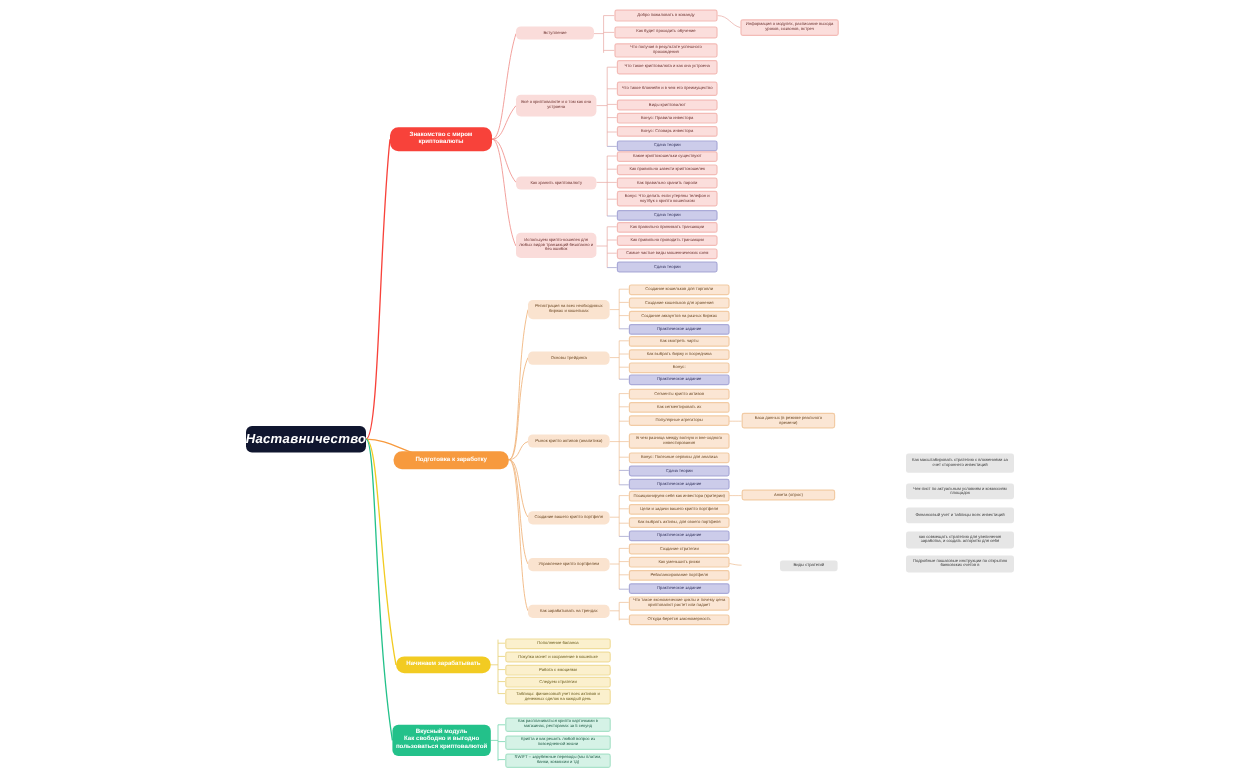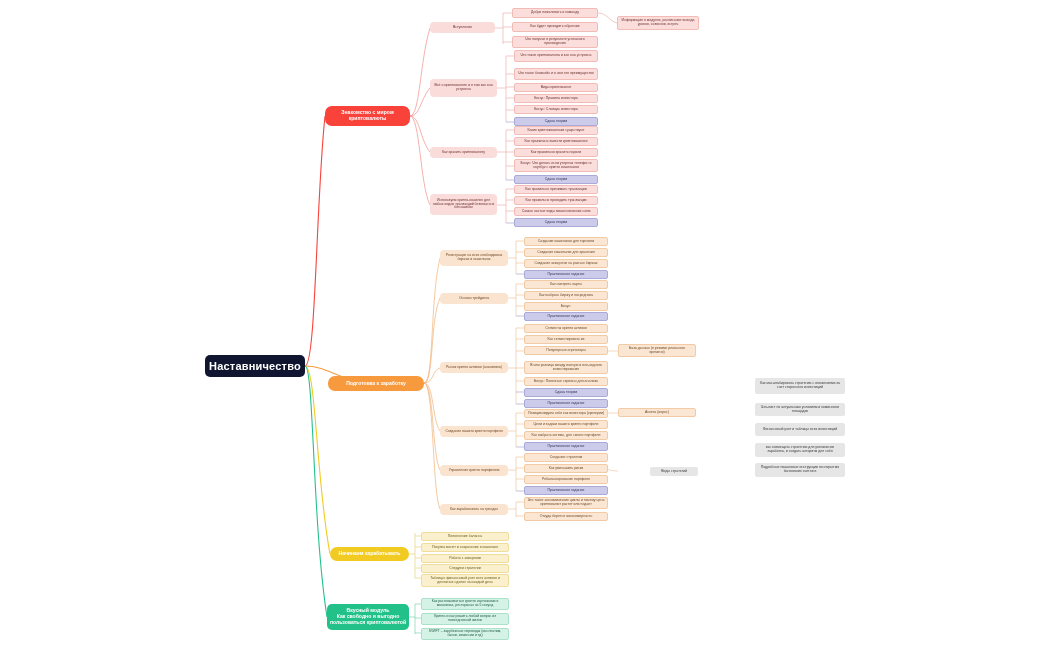--- a/index.html
+++ b/index.html
@@ -33,20 +33,21 @@
     white-space: pre-line;
   }
   
   .n-root {
     background: #10162f;
     color: #ffffff;
     font-weight: bold;
     font-size: 11px;
     border-radius: 5px;
     letter-spacing: .2px;
+    font-style: italic;
   }
   
   .n-b1 {
     background: #f8423a;
     color: #ffffff;
     font-weight: bold;
     font-size: 5.1px;
     border-radius: 7px;
   }
   .n-b2 {

